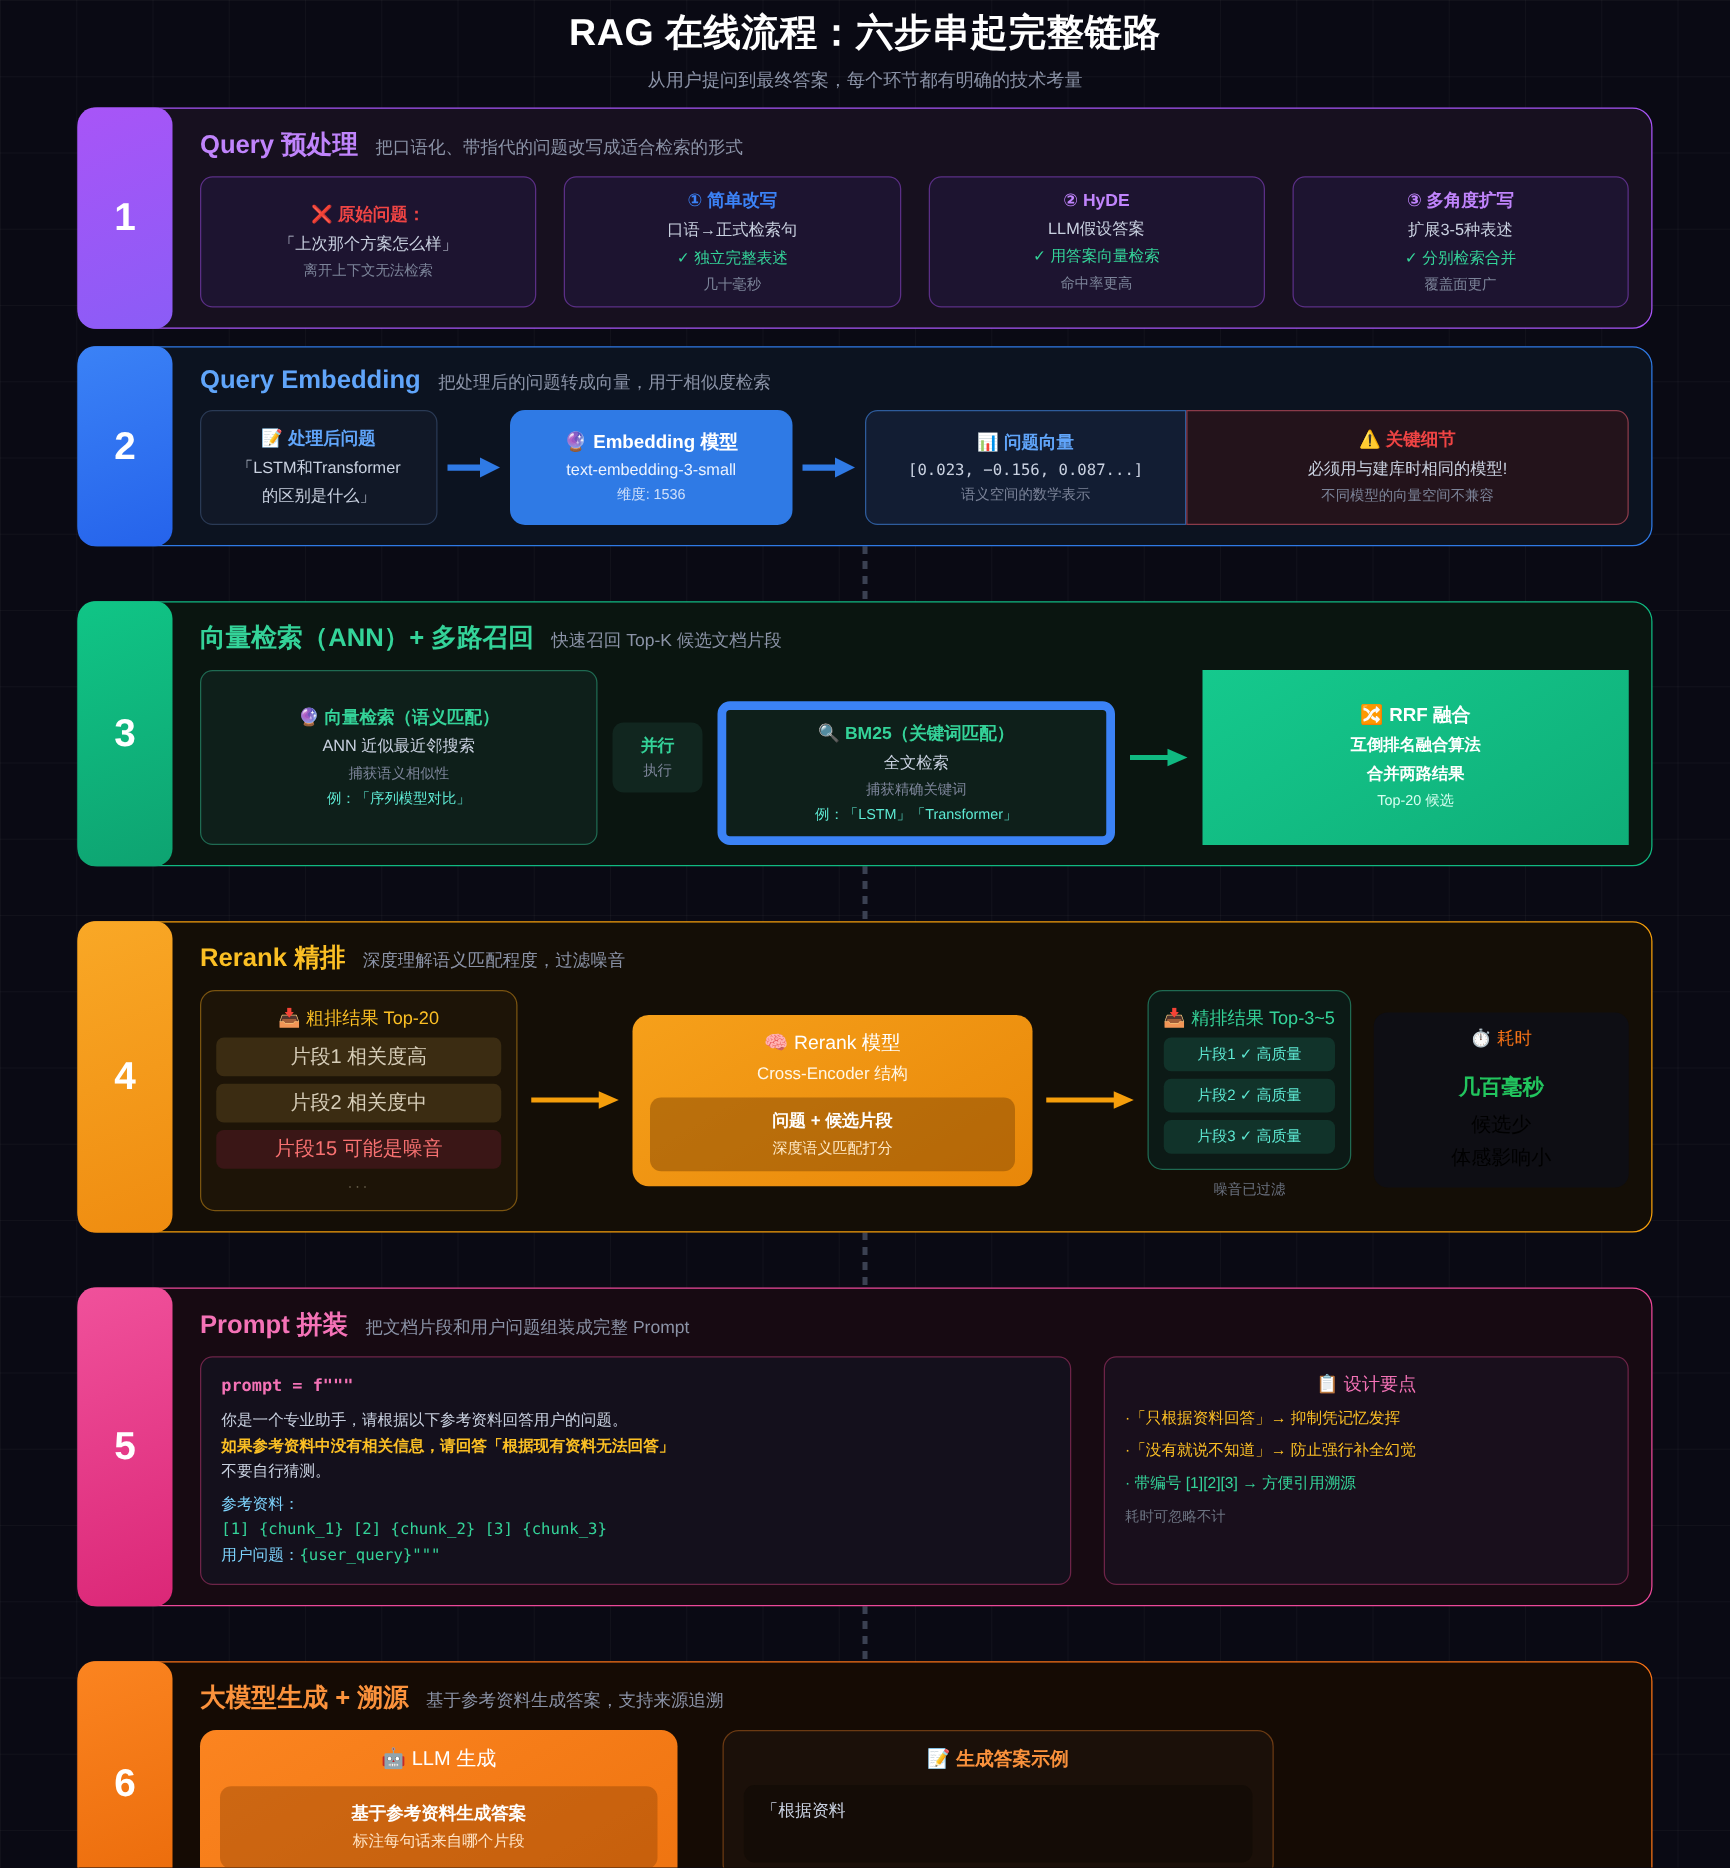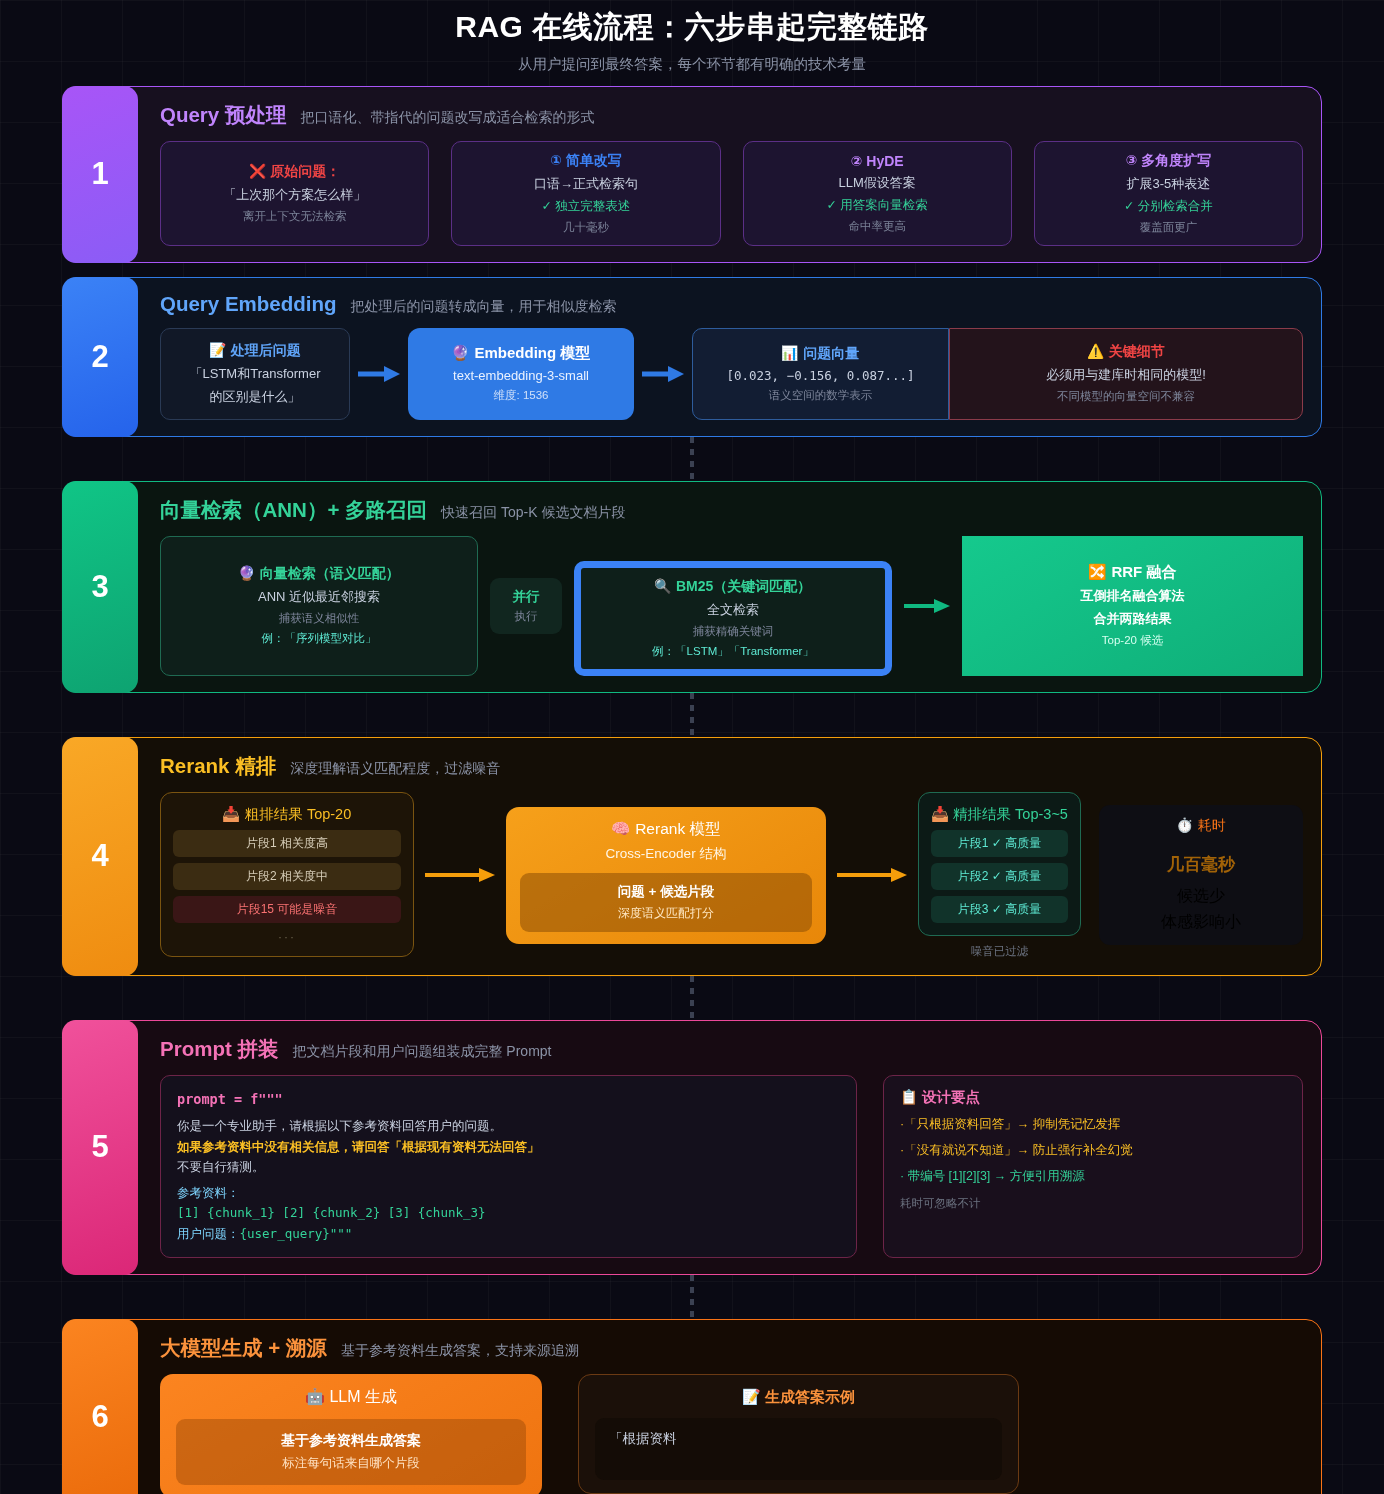--- a/index.html
+++ b/index.html
@@ -109,60 +109,60 @@
   .s3 .c-c .l1, .s3 .c-c .l2 { color:#ffffff; font-size:13px; font-weight:bold; }
   .s3 .c-c .l3 { color:#d6fff0; }
 
   
   .s4 { background:#140e06; border:1.5px solid #f59e0b; }
   .s4 .num { background:linear-gradient(160deg,#f9a826,#ef8c10); }
   .s4 .ttl .t { color:#fbbf24; }
   .s4 .c-a { flex:0 0 254px; border:1px solid #7a5410; background:#1d1407;
              border-radius:12px; padding:12px; }
   .s4 .c-a .h { color:#fbbf24; font-size:14.5px; margin-bottom:5px;}
-  .s4 .bar { border-radius:6px; padding:5px 4px; font-size:12px; margin-top:6px; }
+  .s4 .bar { border-radius:6px; padding:5px 4px; font-size:16px; margin-top:6px; }
   .s4 .bar.n { background:#3b2c12; color:#d6cdb8; }
   .s4 .bar.r { background:#3a1616; color:#f87171; }
   .s4 .dots { text-align:center; color:#6d6450; font-size:12px; margin-top:7px; letter-spacing:2px;}
   .s4 .arw { flex:0 0 92px; }
   .s4 .c-b { flex:0 0 320px; background:linear-gradient(150deg,#f6a01a,#e88709);
              border-radius:13px; padding:12px 14px; text-align:center; align-self:center;}
   .s4 .c-b .h { color:#fff; font-size:15.5px; }
   .s4 .c-b .l1 { color:#fff7e8; font-size:13.5px; margin-top:5px;}
   .s4 .inner { background:rgba(140,78,6,.55); border-radius:9px; margin-top:10px; padding:10px 6px;}
   .s4 .inner .i1 { color:#fff; font-size:13.5px; font-weight:bold; }
   .s4 .inner .i2 { color:#ffe8c4; font-size:12px; margin-top:4px; }
   .s4 .c-c { flex:0 0 266px; border:1px solid #1f6a52; background:#0c1a16;
              border-radius:12px; padding:12px; margin-left:18px; }
   .s4 .c-c .h { color:#34d399; font-size:14.5px; margin-bottom:5px;}
   .s4 .gbar { background:#11332a; color:#5eead4; border-radius:6px; padding:5px 4px;
               font-size:12px; margin-top:6px; text-align:center;}
   .s4 .note { text-align:center; color:#6b7280; font-size:11.5px; margin-top:8px;}
   .s4 .c-d { flex:1; background:#0e0e14; border-radius:11px; padding:12px 6px;
              text-align:center; align-self:center; margin-left:18px;}
   .s4 .c-d .h { color:#f97316; font-size:14px; }
-  .s4 .c-d .l1 { color:#a16207; font-size:17px; font-weight:bold; margin-top:18px;}
+  .s4 .c-d .l1 { color:#22c55e; font-size:17px; font-weight:bold; margin-top:18px;}
   .s4 .c-d .l3 { margin-top:8px; line-height:1.45; }
 
   
   .s5 { background:#170a12; border:1.5px solid #ec4899; }
   .s5 .num { background:linear-gradient(160deg,#f0519b,#db2777); }
   .s5 .ttl .t { color:#f472b6; }
   .s5 .code { flex:0 0 697px; border:1px solid #6d2448; background:#14101c;
               border-radius:10px; padding:13px 16px;
               font-family:"DejaVu Sans Mono","Liberation Mono",monospace;
               font-size:12.5px; line-height:1.62; }
   .s5 .code .k { color:#f472b6; font-weight:bold; font-size:13.5px; }
   .s5 .code .w { color:#c9d1e0; }
   .s5 .code .y { color:#fbbf24; font-weight:bold; }
   .s5 .code .g { color:#34d399; }
   .s5 .code .b { color:#7dd3fc; }
   .s5 .pts { flex:1; border:1px solid #6d2448; background:#190f1c; border-radius:10px;
              margin-left:26px; padding:12px 16px; }
-  .s5 .pts .h { color:#f472b6; font-size:14.5px; font-weight:bold; margin-bottom:8px;}
+  .s5 .pts .h { text-align:center; color:#f472b6; font-size:14.5px; font-weight:normal; margin-bottom:8px;}
   .s5 .pts li { list-style:none; font-size:12.5px; margin-top:9px; }
   .s5 .pts .p0 { color:#fbbf24; }
   .s5 .pts .p2 { color:#34d399; }
   .s5 .pts .tail { color:#6b7280; font-size:11.5px; margin-top:11px;}
 
   
   .s6 { background:#150b04; border:1.5px solid #f97316; }
   .s6 .num { background:linear-gradient(160deg,#fb8420,#ea6a0a); }
   .s6 .ttl .t { color:#fb923c; }
   .s6 .c-a { flex:0 0 382px; background:linear-gradient(150deg,#fb8420,#ef7410);

